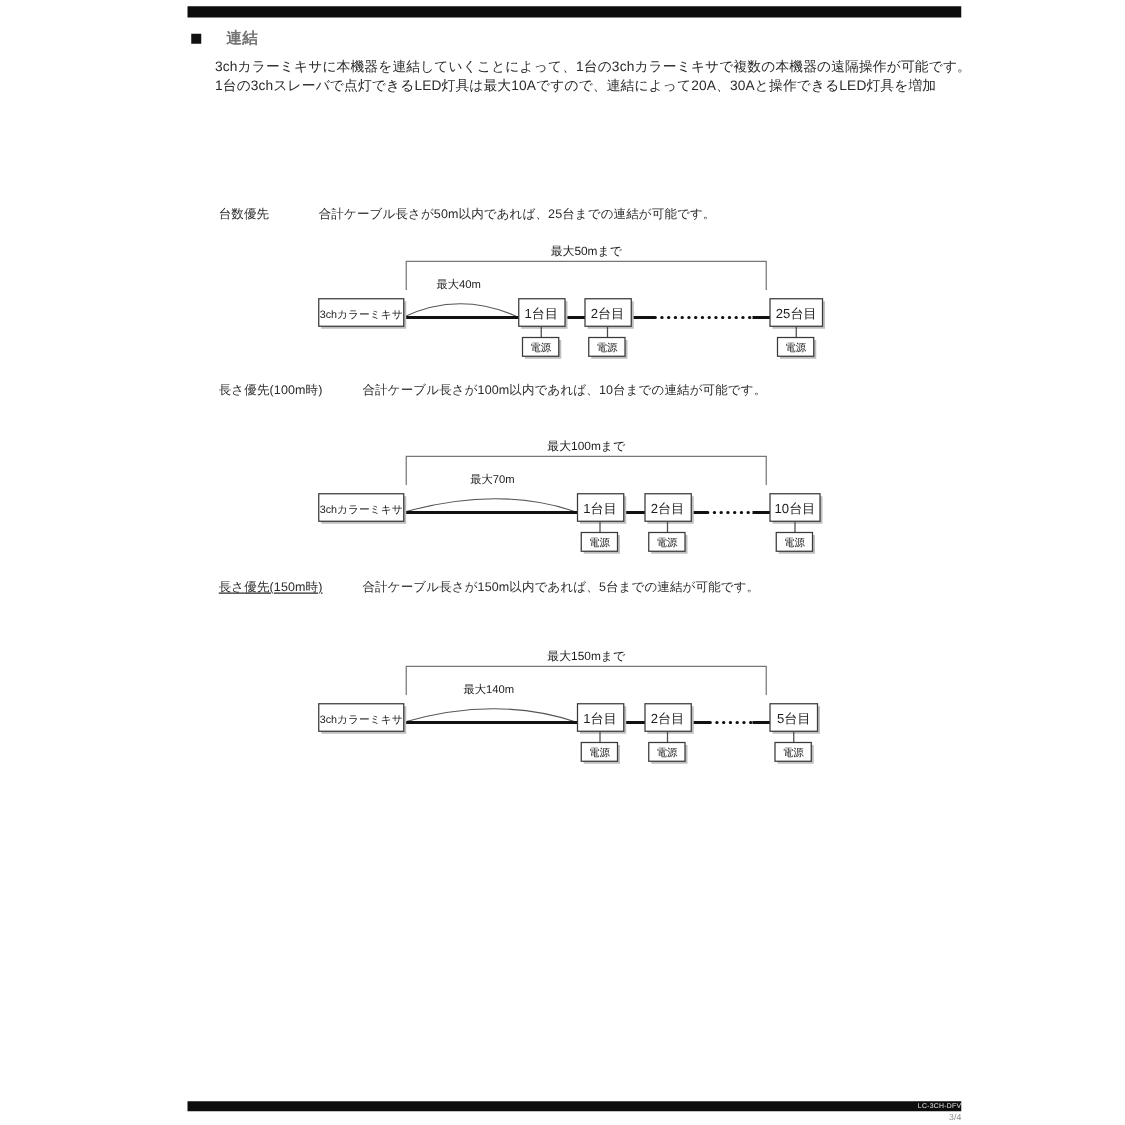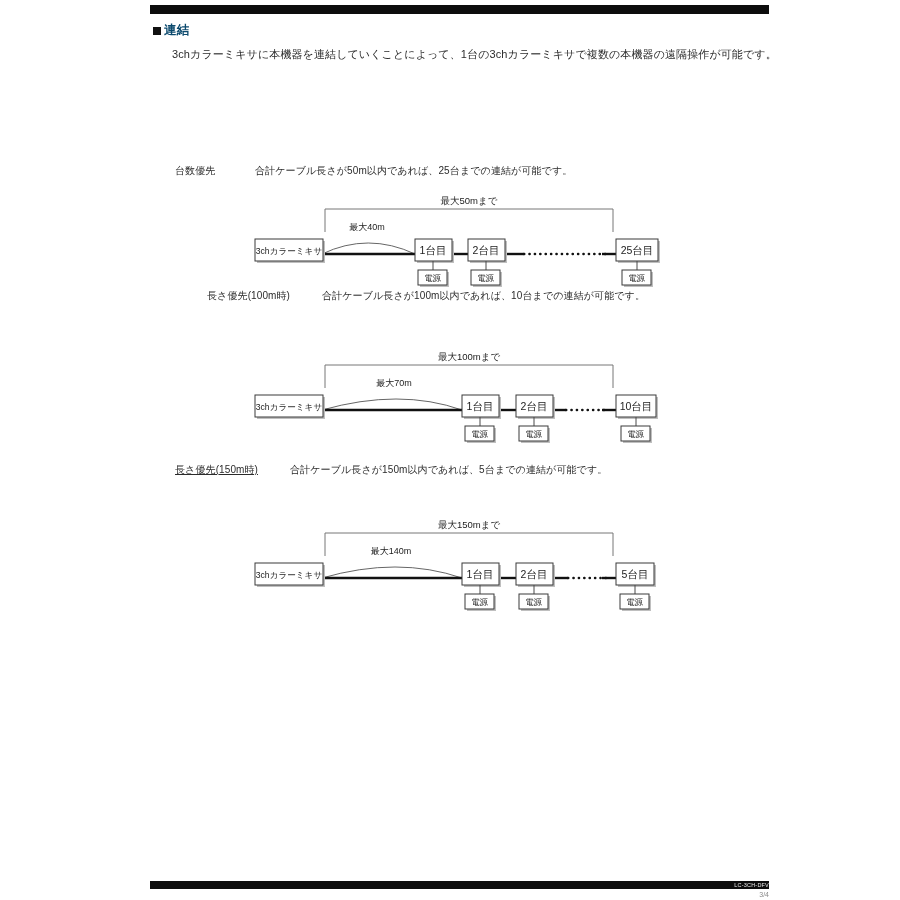--- a/index.html
+++ b/index.html
@@ -58,24 +58,24 @@
   }
 
   
   .section-head {
     position: absolute;
     left: 153px;
     top: 22px;
     font-size: 12.5px;
     font-weight: 700;
     letter-spacing: .3px;
-    color: #0c4a6e;
+    color: #737373;
     display: flex;
     align-items: center;
-    gap: 3px;
+    gap: 20px;
   }
   .sq-marker {
     width: 8px;
     height: 8px;
     background: #111;
     display: inline-block;
   }
 
   .body-block {
     position: absolute;
@@ -94,21 +94,21 @@
     left: 175px;
     font-size: 10px;
     color: #2b2b2b;
     letter-spacing: .1px;
     white-space: nowrap;
   }
   .lead .lead-key { display: inline-block; }
   .lead .lead-desc { display: inline-block; }
 
   .lead.l1 { top: 164px; }
-  .lead.l2 { top: 289px; margin-left: 32px; }
+  .lead.l2 { top: 305px; }
   .lead.l3 { top: 463px; }
 
   .lead.l1 .lead-key { width: 80px; }
   .lead.l2 .lead-key { width: 115px; }
   .lead.l3 .lead-key { width: 115px; text-decoration: underline; }
 
   
   .diagram {
     position: absolute;
     left: 0;
@@ -172,20 +172,21 @@
 
   <div class="top-rule"></div>
 
   <div class="section-head">
     <span class="sq-marker"></span>
     <span>連結</span>
   </div>
 
   <div class="body-block b1">
     <div>3chカラーミキサに本機器を連結していくことによって、1台の3chカラーミキサで複数の本機器の遠隔操作が可能です。</div>
+    <div>1台の3chスレーバで点灯できるLED灯具は最大10Aですので、連結によって20A、30Aと操作できるLED灯具を増加</div>
   </div>
 
 
   <div class="lead l1">
     <span class="lead-key">台数優先</span><span class="lead-desc">合計ケーブル長さが50m以内であれば、25台までの連結が可能です。</span>
   </div>
 
   <div class="diagram d1">
     <svg width="900" height="100" viewBox="0 0 900 100" xmlns="http://www.w3.org/2000/svg">
 

